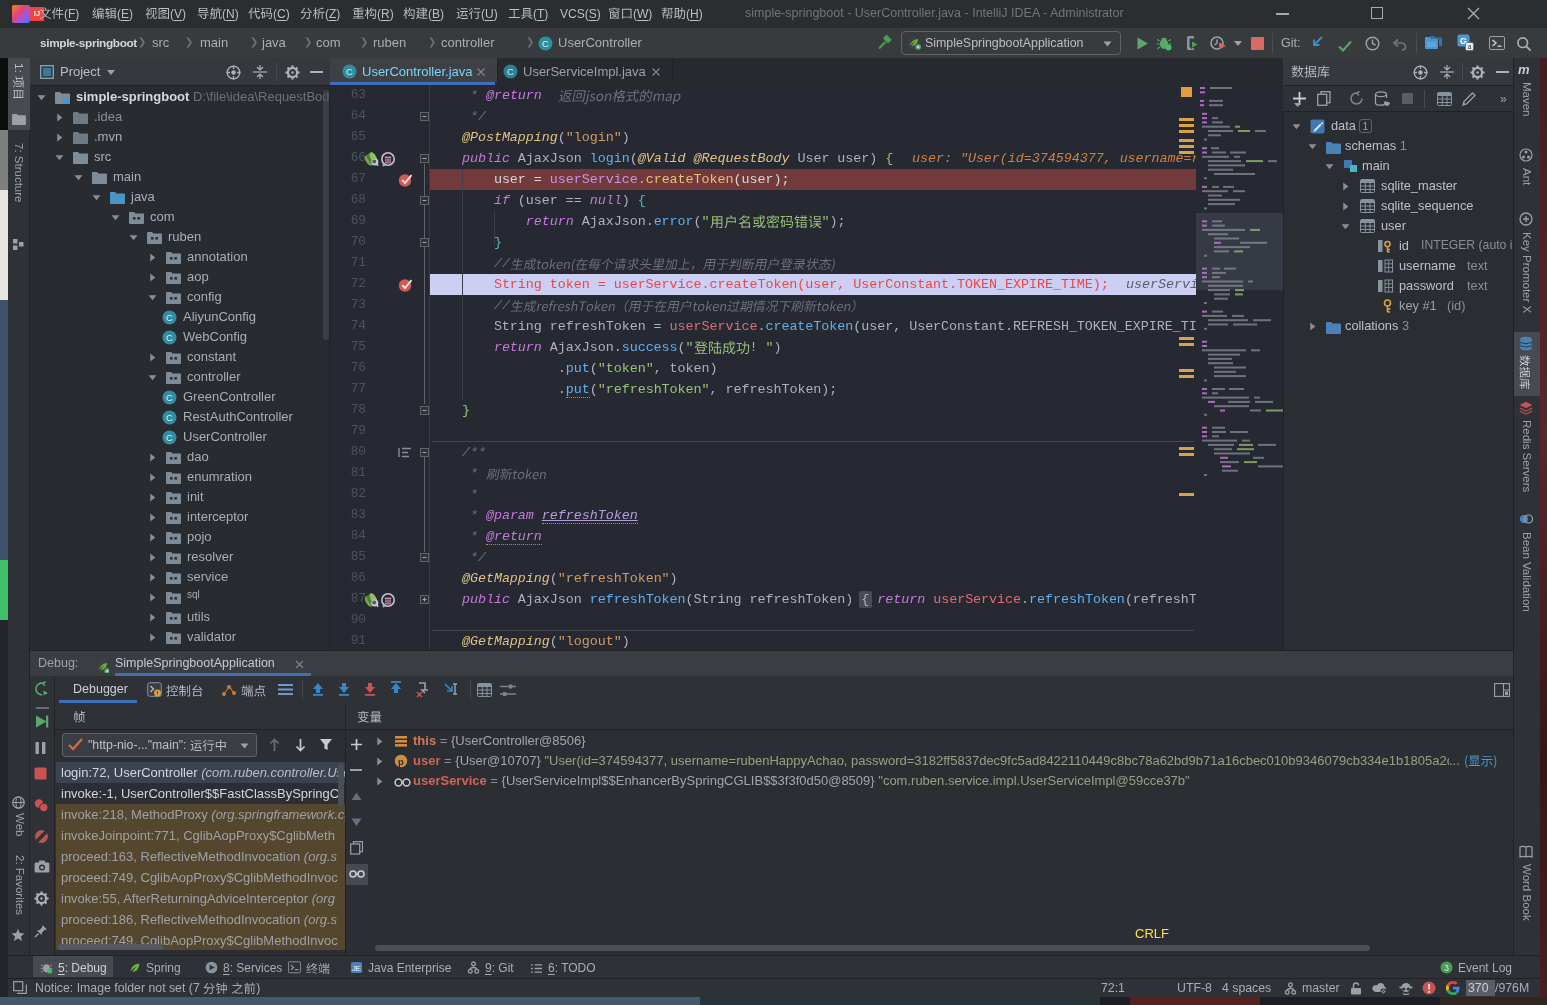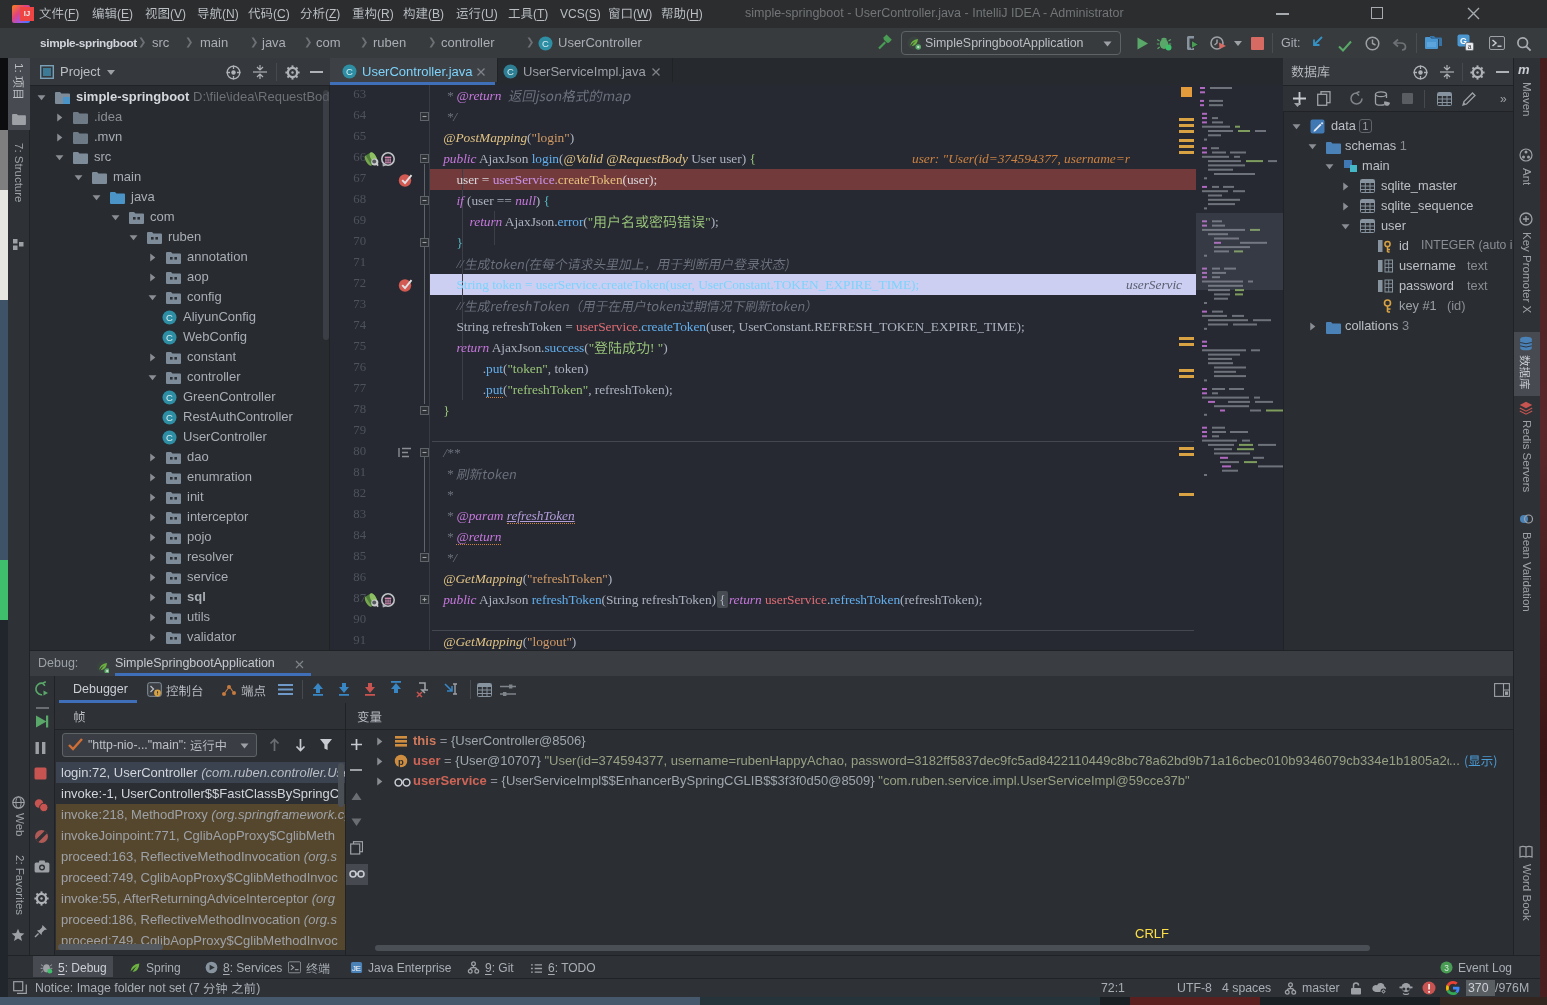--- a/index.html
+++ b/index.html
@@ -1,37 +1,37 @@
 <!DOCTYPE html>
 <html><head><meta charset="utf-8"><style>
 *{margin:0;padding:0;box-sizing:border-box}
 html,body{width:1547px;height:1005px;overflow:hidden;background:#26292e}
 body{font-family:"Liberation Sans",sans-serif;position:relative}
 .ab{position:absolute}
-.mono{font-family:Liberation Serif, serif;font-size:13.4px;letter-spacing:-0.05px}
+.mono{font-family:Liberation Mono, monospace;font-size:13.4px;letter-spacing:-0.05px}
 .cj{display:inline-block;vertical-align:top}
 .row{position:absolute;white-space:pre}
 u{text-decoration:underline;text-underline-offset:2px}
 .vert{transform-origin:0 0;transform:rotate(90deg)}
 </style></head><body>
 <div class="ab" style="left:0;top:58px;width:8px;height:72px;background:#0c0d0e"></div>
 <div class="ab" style="left:0;top:130px;width:8px;height:60px;background:#7f7f7f"></div>
 <div class="ab" style="left:0;top:190px;width:8px;height:110px;background:#e8e6e3"></div>
 <div class="ab" style="left:0;top:300px;width:8px;height:260px;background:#3e5368"></div>
 <div class="ab" style="left:0;top:560px;width:8px;height:60px;background:#3fbf6b"></div>
 <div class="ab" style="left:0;top:620px;width:8px;height:377px;background:#20262b"></div>
 <div class="ab" style="left:1540px;top:58px;width:7px;height:939px;background:linear-gradient(180deg,#451d1d,#58272a 40%,#3a1515 75%,#4a1f1f)"></div>
 <div class="ab" style="left:0;top:997px;width:1547px;height:8px;background:#1a1f24"></div>
 <div class="ab" style="left:0;top:997px;width:700px;height:8px;background:#46586b"></div>
 <div class="ab" style="left:700px;top:997px;width:400px;height:8px;background:#25343b"></div>
 <div class="ab" style="left:1130px;top:997px;width:130px;height:8px;background:#5a2020"></div>
 <div class="ab" style="left:1440px;top:997px;width:107px;height:8px;background:#33251f"></div>
 <div class="ab" style="left:0;top:0;width:1547px;height:28px;background:#2b2d2f"></div>
 <div class="ab" style="left:12px;top:5px;width:18px;height:18px;background:linear-gradient(135deg,#fc801d,#e0447c 40%,#9e57e8 70%,#2a7fff);border-radius:2px"></div>
-<div class="ab" style="left:20px;top:7px;width:14px;height:14px;background:#ef4444;color:#f0f2f5;font-size:7.5px;font-weight:bold;text-align:center;line-height:14px">IJ</div>
+<div class="ab" style="left:30px;top:7px;width:14px;height:14px;background:#ef4444;color:#f0f2f5;font-size:7.5px;font-weight:bold;text-align:center;line-height:14px">IJ</div>
 <div class="ab" style="left:39px;top:5px;height:18px;color:#bbbfc4;font-size:12px;line-height:18px"><svg class="cj " width="25" height="18" viewBox="0 0 25 18" fill="#bbbfc4">
       <path transform="translate(0.0,13)" d="M9.1 -7.9 10 -7.6Q9.2 -5.3 8 -3.7Q6.8 -2 5 -0.9Q3.3 0.2 1 1Q1 0.9 0.9 0.7Q0.8 0.5 0.7 0.4Q0.6 0.2 0.5 0.1Q2.7 -0.6 4.4 -1.6Q6 -2.7 7.2 -4.2Q8.3 -5.7 9.1 -7.9ZM3.4 -7.8Q4.1 -5.9 5.3 -4.3Q6.5 -2.7 8.2 -1.6Q9.9 -0.5 12.1 0.1Q12 0.2 11.9 0.3Q11.7 0.5 11.6 0.6Q11.5 0.8 11.4 0.9Q9.2 0.3 7.5 -0.9Q5.8 -2.1 4.5 -3.8Q3.3 -5.4 2.5 -7.5ZM0.6 -8.3H11.9V-7.4H0.6ZM5.3 -10.3 6.3 -10.6Q6.6 -10.1 6.8 -9.6Q7.1 -9.1 7.2 -8.7L6.2 -8.3Q6.1 -8.7 5.8 -9.3Q5.6 -9.8 5.3 -10.3Z"></path>
       <path transform="translate(12.5,13)" d="M7.6 -10.4H8.5V1H7.6ZM5.4 -9.9 6.3 -9.7Q6.1 -8.8 5.9 -8Q5.6 -7.1 5.3 -6.4Q5 -5.7 4.7 -5.1Q4.6 -5.2 4.4 -5.3Q4.3 -5.4 4.1 -5.5Q4 -5.5 3.9 -5.6Q4.2 -6.1 4.5 -6.8Q4.8 -7.5 5 -8.3Q5.3 -9.1 5.4 -9.9ZM5.5 -7.9H11.4V-7H5.3ZM4 -4.3H11.9V-3.3H4ZM3.4 -10.5 4.2 -10.2Q3.8 -9.1 3.3 -8.1Q2.8 -7.1 2.2 -6.2Q1.6 -5.2 0.9 -4.5Q0.9 -4.7 0.8 -4.8Q0.7 -5 0.6 -5.2Q0.5 -5.4 0.4 -5.5Q1 -6.1 1.5 -6.9Q2.1 -7.7 2.5 -8.6Q3 -9.5 3.4 -10.5ZM2.1 -7.2 3 -8.1 3 -8.1V1H2.1Z"></path>
     </svg>(<u>F</u>)</div>
 <div class="ab" style="left:92px;top:5px;height:18px;color:#bbbfc4;font-size:12px;line-height:18px"><svg class="cj " width="25" height="18" viewBox="0 0 25 18" fill="#bbbfc4">
       <path transform="translate(0.0,13)" d="M0.9 -2.3Q0.8 -2.4 0.8 -2.5Q0.7 -2.7 0.7 -2.8Q0.6 -3 0.6 -3.1Q0.8 -3.2 1 -3.4Q1.2 -3.6 1.5 -4Q1.6 -4.1 1.9 -4.5Q2.1 -4.9 2.5 -5.5Q2.8 -6 3.2 -6.6Q3.5 -7.3 3.8 -7.9L4.5 -7.5Q4.1 -6.6 3.6 -5.8Q3.1 -4.9 2.6 -4.2Q2 -3.4 1.5 -2.8V-2.7Q1.5 -2.7 1.4 -2.7Q1.3 -2.7 1.2 -2.6Q1 -2.5 0.9 -2.4Q0.9 -2.4 0.9 -2.3ZM0.9 -2.3 0.8 -3 1.2 -3.3 4.2 -4Q4.2 -3.8 4.2 -3.6Q4.2 -3.3 4.2 -3.2Q3.2 -3 2.6 -2.8Q1.9 -2.6 1.6 -2.5Q1.3 -2.5 1.1 -2.4Q0.9 -2.3 0.9 -2.3ZM0.8 -5.3Q0.7 -5.4 0.7 -5.5Q0.6 -5.7 0.6 -5.9Q0.5 -6 0.5 -6.1Q0.6 -6.2 0.8 -6.4Q1 -6.6 1.1 -6.9Q1.2 -7.1 1.4 -7.4Q1.6 -7.8 1.8 -8.3Q2.1 -8.8 2.3 -9.4Q2.5 -9.9 2.7 -10.5L3.6 -10.2Q3.3 -9.4 2.9 -8.6Q2.6 -7.8 2.1 -7.1Q1.7 -6.4 1.3 -5.8V-5.8Q1.3 -5.8 1.2 -5.7Q1.2 -5.7 1 -5.6Q0.9 -5.5 0.8 -5.4Q0.8 -5.4 0.8 -5.3ZM0.8 -5.3 0.7 -6 1.2 -6.3 3.4 -6.5Q3.3 -6.3 3.3 -6.1Q3.3 -5.9 3.3 -5.7Q2.5 -5.6 2.1 -5.6Q1.6 -5.5 1.4 -5.4Q1.1 -5.4 1 -5.4Q0.8 -5.3 0.8 -5.3ZM0.5 -0.7Q1.2 -0.9 2.2 -1.3Q3.1 -1.7 4.2 -2L4.3 -1.3Q3.4 -0.9 2.4 -0.5Q1.5 -0.1 0.7 0.2ZM7.8 -4.7H8.4V0.6H7.8ZM9.3 -4.7H10V0.6H9.3ZM10.9 -5.2H11.6V0.1Q11.6 0.4 11.6 0.5Q11.5 0.7 11.4 0.8Q11.2 0.9 11 0.9Q10.7 0.9 10.4 0.9Q10.4 0.8 10.3 0.6Q10.2 0.4 10.2 0.2Q10.4 0.2 10.5 0.2Q10.7 0.2 10.8 0.2Q10.9 0.2 10.9 0.1ZM5.2 -9.2H6V-6.4Q6 -5.7 6 -4.8Q5.9 -3.8 5.8 -2.9Q5.7 -1.9 5.4 -0.9Q5.1 0 4.7 0.8Q4.6 0.7 4.4 0.6Q4.3 0.5 4.2 0.4Q4 0.3 3.9 0.3Q4.4 -0.5 4.6 -1.4Q4.9 -2.2 5 -3.1Q5.1 -4 5.1 -4.9Q5.2 -5.7 5.2 -6.4ZM5.6 -9.2H11.5V-6.2H5.6V-7H10.6V-8.3H5.6ZM6 -5.2H11.3V-4.4H6.8V0.9H6ZM6.4 -2.5H11.2V-1.8H6.4ZM7.6 -10.3 8.4 -10.6Q8.7 -10.2 8.9 -9.8Q9.1 -9.4 9.2 -9L8.2 -8.7Q8.2 -9.1 8 -9.5Q7.8 -10 7.6 -10.3Z"></path>
       <path transform="translate(12.5,13)" d="M0.6 -9H5.2V-8.1H0.6ZM3.1 -7.1H3.9V1H3.1ZM0.5 -2.1Q1.1 -2.2 1.9 -2.3Q2.7 -2.5 3.5 -2.6Q4.4 -2.8 5.3 -2.9L5.3 -2.1Q4.1 -1.9 2.9 -1.6Q1.7 -1.4 0.7 -1.2ZM1 -4.2Q1 -4.2 0.9 -4.4Q0.9 -4.5 0.8 -4.7Q0.8 -4.9 0.7 -5Q0.9 -5 1 -5.3Q1.2 -5.6 1.3 -6Q1.4 -6.2 1.5 -6.7Q1.7 -7.1 1.9 -7.7Q2 -8.4 2.2 -9.1Q2.4 -9.8 2.5 -10.5L3.4 -10.3Q3.2 -9.3 2.9 -8.3Q2.6 -7.3 2.3 -6.4Q2 -5.4 1.6 -4.7V-4.7Q1.6 -4.7 1.5 -4.6Q1.5 -4.5 1.3 -4.5Q1.2 -4.4 1.1 -4.3Q1 -4.2 1 -4.2ZM1 -4.2V-4.9L1.5 -5.2H5.1V-4.3H1.9Q1.6 -4.3 1.3 -4.3Q1.1 -4.2 1 -4.2ZM10.2 -6.5H11.1V1H10.2ZM6.9 -9.4V-8.1H10.2V-9.4ZM6 -10.1H11.2V-7.4H6ZM5.3 -6.7H11.9V-5.9H5.3ZM6.5 -4.8H10.4V-4.1H6.5ZM6.5 -3H10.5V-2.3H6.5ZM6.1 -6.5H7V-0.8L6.1 -0.7ZM5 -1Q5.9 -1 7 -1.1Q8.1 -1.2 9.4 -1.2Q10.7 -1.3 12 -1.4L12 -0.7Q10.8 -0.6 9.5 -0.5Q8.3 -0.4 7.2 -0.3Q6 -0.2 5.2 -0.1Z"></path>
     </svg>(<u>E</u>)</div>
 <div class="ab" style="left:145px;top:5px;height:18px;color:#bbbfc4;font-size:12px;line-height:18px"><svg class="cj " width="25" height="18" viewBox="0 0 25 18" fill="#bbbfc4">
       <path transform="translate(0.0,13)" d="M5.6 -9.9H11.3V-3.2H10.4V-9.1H6.5V-3.2H5.6ZM8.4 -3.5H9.3V-0.4Q9.3 -0.1 9.4 0Q9.5 0.1 9.7 0.1H10.7Q11 0.1 11.1 -0.1Q11.2 -0.2 11.2 -0.7Q11.2 -1.1 11.3 -2Q11.5 -1.9 11.7 -1.8Q11.9 -1.7 12.1 -1.7Q12 -0.7 11.9 -0.1Q11.8 0.4 11.5 0.6Q11.3 0.8 10.7 0.8H9.6Q8.9 0.8 8.7 0.6Q8.4 0.4 8.4 -0.2ZM8 -8.1H8.9V-5.7Q8.9 -4.9 8.7 -4Q8.6 -3.1 8.2 -2.2Q7.8 -1.3 7 -0.5Q6.2 0.4 5 1Q5 0.9 4.9 0.8Q4.8 0.7 4.6 0.5Q4.5 0.4 4.4 0.3Q5.6 -0.3 6.3 -1Q7 -1.8 7.4 -2.6Q7.7 -3.4 7.9 -4.1Q8 -4.9 8 -5.7ZM0.8 -8.3H4.4V-7.5H0.8ZM2.4 -4.7 3.3 -5.7V1H2.4ZM3.3 -5.5Q3.4 -5.4 3.7 -5.1Q3.9 -4.8 4.2 -4.5Q4.5 -4.2 4.7 -3.9Q5 -3.6 5.1 -3.5L4.5 -2.7Q4.4 -3 4.1 -3.3Q3.9 -3.6 3.6 -3.9Q3.4 -4.3 3.1 -4.6Q2.9 -4.9 2.7 -5.1ZM4.1 -8.3H4.3L4.5 -8.4L5 -8.1Q4.6 -6.9 3.9 -5.9Q3.3 -4.9 2.5 -4Q1.7 -3.1 0.9 -2.6Q0.9 -2.7 0.8 -2.9Q0.7 -3 0.7 -3.2Q0.6 -3.4 0.5 -3.5Q1.2 -4 1.9 -4.7Q2.6 -5.5 3.2 -6.4Q3.8 -7.2 4.1 -8.2ZM1.9 -10.1 2.6 -10.5Q3 -10.1 3.3 -9.7Q3.7 -9.2 3.9 -8.9L3.1 -8.4Q2.9 -8.8 2.6 -9.2Q2.3 -9.7 1.9 -10.1Z"></path>
@@ -431,21 +431,21 @@
         </svg></div>
       <div class="ab" style="left:187px;top:568.5px;font-size:13px;font-weight:normal;color:#a9aeb5;white-space:pre">service</div>
       <svg class="ab" style="left:148px;top:592.5px" width="9" height="9" viewBox="0 0 8 8">
         <path d="M2 0.5 L6.5 4 L2 7.5Z" fill="#8a8e94"></path>
       </svg>
       <div class="ab" style="left:166px;top:590px"><svg width="15" height="13" viewBox="0 0 15 13">
           <path d="M0 2 Q0 1 1 1 L5 1 L6.5 2.5 L14 2.5 Q15 2.5 15 3.5 L15 12 Q15 13 14 13 L1 13 Q0 13 0 12 Z" fill="#7e8c99"></path>
           <rect x="4" y="6" width="2.6" height="2.6" fill="#2b2f34"></rect>
           <rect x="8.4" y="6" width="2.6" height="2.6" fill="#2b2f34"></rect>
         </svg></div>
-      <div class="ab" style="left:187px;top:588.5px;font-size:13px;font-weight:bold;color:#a9aeb5;white-space:pre">sql</div>
+      <div class="ab" style="left:187px;top:588.5px;font-size:10px;font-weight:normal;color:#a9aeb5;white-space:pre">sql</div>
       <svg class="ab" style="left:148px;top:612.5px" width="9" height="9" viewBox="0 0 8 8">
         <path d="M2 0.5 L6.5 4 L2 7.5Z" fill="#8a8e94"></path>
       </svg>
       <div class="ab" style="left:166px;top:610px"><svg width="15" height="13" viewBox="0 0 15 13">
           <path d="M0 2 Q0 1 1 1 L5 1 L6.5 2.5 L14 2.5 Q15 2.5 15 3.5 L15 12 Q15 13 14 13 L1 13 Q0 13 0 12 Z" fill="#7e8c99"></path>
           <rect x="4" y="6" width="2.6" height="2.6" fill="#2b2f34"></rect>
           <rect x="8.4" y="6" width="2.6" height="2.6" fill="#2b2f34"></rect>
         </svg></div>
       <div class="ab" style="left:187px;top:608.5px;font-size:13px;font-weight:normal;color:#a9aeb5;white-space:pre">utils</div>
       <svg class="ab" style="left:148px;top:632.5px" width="9" height="9" viewBox="0 0 8 8">
@@ -655,21 +655,21 @@
         <path transform="translate(218.1,13) skewX(-11)" d="M10.7 -10.5H11.7V-0.2Q11.7 0.3 11.6 0.5Q11.4 0.7 11.1 0.9Q10.8 1 10.2 1Q9.7 1 8.8 1Q8.8 0.9 8.7 0.7Q8.7 0.6 8.6 0.4Q8.5 0.2 8.4 0.1Q9.1 0.1 9.7 0.1Q10.2 0.1 10.4 0.1Q10.6 0.1 10.7 0Q10.7 -0.1 10.7 -0.2ZM1.1 -6.9H7V-6H1.1ZM8.1 -9.2H9V-2.1H8.1ZM3.6 -10.7H4.6V-5.5Q4.6 -4.6 4.5 -3.7Q4.4 -2.8 4.1 -1.9Q3.8 -1 3.2 -0.3Q2.6 0.5 1.7 1.1Q1.6 1 1.5 0.9Q1.3 0.7 1.2 0.6Q1.1 0.5 0.9 0.4Q1.8 -0.1 2.4 -0.8Q2.9 -1.5 3.2 -2.3Q3.4 -3.1 3.5 -3.9Q3.6 -4.7 3.6 -5.5ZM0.6 -3.8H7.3V-2.9H0.6ZM6.4 -10.1 7.3 -9.8Q7.1 -9.4 6.9 -8.9Q6.6 -8.4 6.4 -7.9Q6.1 -7.4 5.9 -7.1Q5.8 -7.2 5.7 -7.2Q5.5 -7.3 5.4 -7.4Q5.2 -7.4 5.1 -7.5Q5.4 -8 5.8 -8.7Q6.1 -9.4 6.4 -10.1ZM0.9 -9.7 1.7 -10Q2 -9.6 2.2 -9.2Q2.5 -8.7 2.7 -8.3Q2.9 -7.9 3.1 -7.6L2.2 -7.2Q2.1 -7.5 1.9 -8Q1.7 -8.4 1.4 -8.8Q1.2 -9.3 0.9 -9.7Z"></path>
         <path transform="translate(230.9,13) skewX(-11)" d="M2.3 -6.9H6.8V-6.1H2.3ZM1.6 -1.1H6.5V-0.3H1.6ZM1.1 -10.3H1.9V-0.3H1.1ZM4.1 -10.7H4.9V-1.5H4.1ZM4.1 -6.5 4.7 -6.2Q4.5 -5.5 4.1 -4.8Q3.8 -4 3.3 -3.3Q2.9 -2.7 2.5 -2.3Q2.4 -2.4 2.3 -2.7Q2.1 -2.9 2 -3Q2.4 -3.4 2.8 -4Q3.3 -4.6 3.6 -5.2Q3.9 -5.8 4.1 -6.5ZM6 -9.9 6.7 -9.7Q6.5 -9.1 6.2 -8.5Q6 -7.8 5.7 -7.4L5.2 -7.6Q5.3 -7.9 5.4 -8.3Q5.6 -8.7 5.7 -9.1Q5.9 -9.6 6 -9.9ZM2.4 -9.7 3.1 -9.9Q3.3 -9.3 3.5 -8.7Q3.6 -8.1 3.7 -7.7L3 -7.4Q2.9 -7.9 2.8 -8.5Q2.6 -9.1 2.4 -9.7ZM4.9 -6Q5 -5.8 5.3 -5.5Q5.5 -5.3 5.8 -4.9Q6.1 -4.6 6.4 -4.3Q6.6 -4 6.7 -3.9L6.1 -3.2Q6 -3.4 5.8 -3.7Q5.6 -4.1 5.3 -4.4Q5.1 -4.8 4.8 -5.1Q4.6 -5.4 4.4 -5.6ZM7.6 -6.5H12.3V-5.6H7.6ZM10 -6H11V1H10ZM11.5 -10.8 12.2 -10.1Q11.6 -9.8 10.9 -9.5Q10.1 -9.3 9.2 -9.1Q8.4 -8.9 7.6 -8.7Q7.6 -8.9 7.5 -9.1Q7.4 -9.3 7.3 -9.5Q8 -9.6 8.8 -9.8Q9.6 -10 10.3 -10.3Q11 -10.5 11.5 -10.8ZM7.3 -9.5H8.2V-5.4Q8.2 -4.2 8.1 -3.1Q8 -2 7.8 -1Q7.5 0.1 7 1.1Q6.9 0.9 6.7 0.8Q6.5 0.6 6.3 0.5Q6.7 -0.4 6.9 -1.4Q7.2 -2.4 7.2 -3.4Q7.3 -4.4 7.3 -5.4Z"></path>
         <path transform="translate(243.7,13) skewX(-11)" d="M2.5 -9.9H10.8V-8.9H2.5ZM2.5 -6.9H10.8V-6H2.5ZM2.4 -3.8H10.8V-2.9H2.4ZM2 -9.9H2.9V-5.2Q2.9 -4.5 2.8 -3.6Q2.8 -2.8 2.6 -2Q2.4 -1.1 2.1 -0.3Q1.7 0.4 1.2 1.1Q1.1 1 0.9 0.9Q0.8 0.7 0.7 0.6Q0.5 0.5 0.4 0.5Q0.9 -0.1 1.3 -0.8Q1.6 -1.5 1.7 -2.3Q1.9 -3 1.9 -3.8Q2 -4.5 2 -5.2ZM10.4 -9.9H11.4V-0.3Q11.4 0.2 11.2 0.4Q11.1 0.7 10.8 0.8Q10.4 0.9 9.9 0.9Q9.3 1 8.4 0.9Q8.3 0.8 8.2 0.5Q8.2 0.2 8.1 0Q8.5 0 8.9 0Q9.3 0.1 9.6 0Q9.9 0 10.1 0Q10.3 0 10.3 -0Q10.4 -0.1 10.4 -0.3ZM6 -9.5H7V0.9H6Z"></path>
         <path transform="translate(256.5,13) skewX(-11)" d="M2.2 -8.8H3.2V-6Q3.2 -5.2 3.1 -4.3Q3 -3.4 2.8 -2.4Q2.6 -1.4 2.2 -0.6Q1.9 0.3 1.3 1.1Q1.2 1 1 0.9Q0.9 0.8 0.7 0.7Q0.6 0.6 0.4 0.5Q1 -0.2 1.4 -1Q1.7 -1.8 1.9 -2.7Q2.1 -3.6 2.1 -4.4Q2.2 -5.3 2.2 -6ZM5.6 -10.6 6.6 -10.8Q6.8 -10.4 7 -9.8Q7.2 -9.3 7.3 -8.9L6.4 -8.7Q6.3 -9 6.1 -9.6Q5.8 -10.1 5.6 -10.6ZM2.8 -8.8H10.8V-3.6H9.8V-7.9H2.8ZM2.8 -5.3H10.4V-4.4H2.8Z"></path>
         <path transform="translate(269.3,13) skewX(-11)" d="M4.1 -7.2H8.7V-6.4H4.1ZM0.8 -0.1H12V0.7H0.8ZM1.3 -10.3H5.4V-9.5H1.3ZM5.1 -10.3H5.3L5.4 -10.3L6.1 -10Q5.7 -9 5.2 -8.2Q4.6 -7.4 3.9 -6.8Q3.2 -6.1 2.5 -5.6Q1.7 -5 0.9 -4.7Q0.9 -4.8 0.8 -4.9Q0.7 -5 0.5 -5.2Q0.4 -5.3 0.3 -5.4Q1 -5.7 1.8 -6.2Q2.5 -6.7 3.1 -7.3Q3.8 -7.9 4.3 -8.6Q4.8 -9.3 5.1 -10.1ZM7.3 -10.7Q7.7 -9.6 8.5 -8.6Q9.3 -7.6 10.3 -6.8Q11.3 -6 12.5 -5.6Q12.3 -5.5 12.2 -5.4Q12.1 -5.2 12 -5.1Q11.9 -4.9 11.8 -4.8Q10.6 -5.3 9.6 -6.2Q8.6 -7 7.8 -8.1Q7 -9.2 6.4 -10.4ZM1.3 -8.4 1.8 -8.9Q2.2 -8.7 2.5 -8.5Q2.9 -8.3 3.2 -8Q3.5 -7.7 3.7 -7.5L3.1 -6.9Q2.9 -7.1 2.6 -7.4Q2.3 -7.7 2 -7.9Q1.6 -8.2 1.3 -8.4ZM9.8 -10.6 10.6 -10.1Q10.1 -9.7 9.5 -9.2Q8.8 -8.7 8.3 -8.4L7.7 -8.8Q8.1 -9.1 8.5 -9.4Q8.8 -9.7 9.2 -10Q9.6 -10.4 9.8 -10.6ZM11.3 -9.1 12 -8.6Q11.5 -8.2 10.8 -7.7Q10.2 -7.2 9.7 -6.8L9.1 -7.3Q9.4 -7.6 9.8 -7.9Q10.2 -8.2 10.6 -8.5Q11 -8.8 11.3 -9.1ZM3.6 -4.5V-2.9H9V-4.5ZM2.7 -5.3H10V-2.1H2.7ZM3.6 -1.7 4.4 -2Q4.7 -1.6 4.9 -1.2Q5.1 -0.7 5.2 -0.4L4.3 -0.1Q4.2 -0.4 4 -0.9Q3.8 -1.3 3.6 -1.7ZM8.3 -2 9.3 -1.8Q9 -1.2 8.7 -0.7Q8.4 -0.1 8.2 0.3L7.3 0Q7.5 -0.2 7.7 -0.6Q7.9 -1 8.1 -1.3Q8.2 -1.7 8.3 -2Z"></path>
         <path transform="translate(282.1,13) skewX(-11)" d="M0.9 -5.9H12V-5.1H0.9ZM5.9 -5.5H6.9V-0Q6.9 0.4 6.8 0.6Q6.6 0.8 6.3 0.9Q6 1 5.5 1Q5 1 4.3 1Q4.2 0.9 4.2 0.6Q4.1 0.4 4 0.2Q4.3 0.2 4.7 0.2Q5 0.2 5.3 0.2Q5.5 0.2 5.6 0.2Q5.8 0.2 5.8 0.2Q5.9 0.1 5.9 -0ZM6.8 -4.9Q7.2 -3.8 8 -2.9Q8.8 -2 9.9 -1.3Q10.9 -0.7 12.2 -0.3Q12.1 -0.2 12 -0.1Q11.9 0.1 11.7 0.2Q11.6 0.4 11.6 0.5Q10.3 0.1 9.2 -0.6Q8.1 -1.4 7.3 -2.4Q6.5 -3.4 6 -4.7ZM10.4 -4.7 11.2 -4.1Q10.8 -3.8 10.3 -3.4Q9.8 -3 9.3 -2.7Q8.8 -2.3 8.3 -2.1L7.7 -2.6Q8.1 -2.9 8.6 -3.2Q9.1 -3.6 9.6 -4Q10 -4.4 10.4 -4.7ZM1.7 -4.1 2.4 -4.6Q2.8 -4.4 3.2 -4.1Q3.7 -3.9 4.1 -3.6Q4.5 -3.3 4.7 -3L4 -2.4Q3.8 -2.6 3.4 -2.9Q3 -3.2 2.6 -3.5Q2.1 -3.8 1.7 -4.1ZM0.9 -0.7Q1.5 -0.9 2.4 -1.3Q3.3 -1.6 4.3 -2Q5.2 -2.4 6.2 -2.8L6.4 -2Q5.5 -1.6 4.6 -1.2Q3.8 -0.8 2.9 -0.5Q2.1 -0.1 1.4 0.2ZM2.1 -8H9.8V-7.1H2.1ZM9.5 -10H9.6L9.8 -10.1L10.5 -10Q10.5 -9.3 10.5 -8.5Q10.4 -7.7 10.4 -6.9Q10.3 -6.1 10.3 -5.4L9.3 -5.5Q9.3 -6 9.3 -6.6Q9.4 -7.2 9.4 -7.8Q9.4 -8.4 9.5 -9Q9.5 -9.5 9.5 -9.9ZM1.7 -10H9.8V-9.2H1.7Z"></path>
         <path transform="translate(294.9,13) skewX(-11)" d="M4.6 -7H12.2V-6H4.6ZM8.5 -6.6Q8.8 -5 9.3 -3.7Q9.8 -2.4 10.6 -1.4Q11.4 -0.4 12.5 0.2Q12.3 0.3 12.2 0.4Q12.1 0.6 11.9 0.7Q11.8 0.9 11.8 1Q10.7 0.3 9.9 -0.8Q9.1 -1.9 8.6 -3.3Q8 -4.7 7.7 -6.4ZM9.5 -9.9 10.2 -10.3Q10.5 -10 10.8 -9.6Q11.1 -9.2 11.4 -8.8Q11.6 -8.4 11.8 -8.1L11 -7.6Q10.9 -7.9 10.6 -8.3Q10.4 -8.7 10.1 -9.1Q9.8 -9.6 9.5 -9.9ZM7.5 -10.7H8.5V-7.7Q8.5 -6.7 8.4 -5.6Q8.3 -4.5 7.9 -3.3Q7.5 -2.2 6.8 -1.1Q6.1 0 5 1Q4.8 0.9 4.6 0.7Q4.4 0.5 4.2 0.4Q5.3 -0.6 6 -1.6Q6.7 -2.6 7 -3.7Q7.3 -4.8 7.4 -5.8Q7.5 -6.8 7.5 -7.7ZM3.2 -10.8H4.1V1H3.2ZM0.6 -8.6 1.4 -9.1Q1.7 -8.7 2 -8.3Q2.3 -7.9 2.6 -7.5Q2.9 -7.1 3 -6.8L2.2 -6.2Q2.1 -6.6 1.8 -7Q1.6 -7.4 1.2 -7.8Q0.9 -8.3 0.6 -8.6ZM0.4 -2.5Q1 -2.9 1.7 -3.6Q2.5 -4.3 3.3 -5L3.7 -4.3Q3 -3.6 2.3 -2.9Q1.6 -2.2 1 -1.7Z"></path>
         <path transform="translate(307.7,13) skewX(-11)" d="M0.7 -8.9H12.1V-8.1H0.7ZM6 -10.8H7Q6.9 -9.8 6.7 -8.9Q6.5 -8 6.1 -7.2Q5.8 -6.4 5.1 -5.7Q4.5 -5 3.5 -4.4Q2.5 -3.8 1.1 -3.4Q1 -3.6 0.9 -3.9Q0.7 -4.1 0.6 -4.3Q1.9 -4.6 2.9 -5.1Q3.8 -5.6 4.4 -6.2Q4.9 -6.9 5.2 -7.6Q5.6 -8.3 5.7 -9.2Q5.9 -10 6 -10.8ZM7.1 -8.9Q7.7 -7.1 9 -6Q10.3 -4.8 12.3 -4.4Q12.1 -4.3 12 -4.1Q11.9 -4 11.8 -3.8Q11.7 -3.6 11.6 -3.5Q10.3 -3.9 9.2 -4.6Q8.2 -5.3 7.4 -6.3Q6.7 -7.3 6.2 -8.6ZM4.9 -5.2 5.7 -5.7Q6.1 -5.5 6.5 -5.3Q6.9 -5 7.2 -4.7Q7.6 -4.5 7.8 -4.2L7 -3.7Q6.7 -3.9 6.4 -4.2Q6.1 -4.5 5.7 -4.7Q5.3 -5 4.9 -5.2ZM3.5 -3.1H4.4V-0.6Q4.4 -0.3 4.6 -0.2Q4.8 -0.1 5.4 -0.1Q5.5 -0.1 5.8 -0.1Q6.1 -0.1 6.4 -0.1Q6.8 -0.1 7.1 -0.1Q7.5 -0.1 7.8 -0.1Q8.1 -0.1 8.3 -0.1Q8.6 -0.1 8.8 -0.2Q8.9 -0.3 9 -0.7Q9.1 -1 9.1 -1.6Q9.2 -1.5 9.4 -1.5Q9.5 -1.4 9.7 -1.4Q9.9 -1.3 10 -1.3Q9.9 -0.5 9.8 -0Q9.6 0.4 9.3 0.6Q8.9 0.7 8.3 0.7Q8.2 0.7 7.9 0.7Q7.6 0.7 7.2 0.7Q6.8 0.7 6.4 0.7Q6 0.7 5.7 0.7Q5.4 0.7 5.3 0.7Q4.6 0.7 4.2 0.6Q3.8 0.5 3.6 0.2Q3.5 -0.1 3.5 -0.6ZM5.2 -3.4 6 -3.8Q6.4 -3.5 6.8 -3.1Q7.2 -2.7 7.5 -2.4Q7.9 -2 8.1 -1.7L7.3 -1.2Q7.1 -1.5 6.7 -1.9Q6.4 -2.3 6 -2.7Q5.6 -3.1 5.2 -3.4ZM9.6 -3 10.4 -3.3Q10.8 -2.8 11.1 -2.1Q11.4 -1.5 11.7 -0.9Q11.9 -0.3 12 0.1L11.1 0.4Q11 -0 10.8 -0.6Q10.5 -1.2 10.2 -1.8Q9.9 -2.5 9.6 -3ZM2 -3.1 2.8 -2.8Q2.7 -2.3 2.5 -1.7Q2.3 -1.1 2.1 -0.5Q1.8 0.1 1.6 0.5L0.7 0.1Q1 -0.3 1.2 -0.9Q1.5 -1.4 1.7 -2Q1.8 -2.6 2 -3.1Z"></path>
         <path transform="translate(320.5,13) skewX(-11)" d="M1.3 2.5 0.5 2.2Q1.4 0.8 1.8 -0.8Q2.2 -2.3 2.2 -4Q2.2 -5.6 1.8 -7.2Q1.4 -8.8 0.5 -10.1L1.3 -10.5Q2.2 -9 2.7 -7.4Q3.1 -5.9 3.1 -4Q3.1 -2.1 2.7 -0.5Q2.2 1.1 1.3 2.5Z"></path>
       </svg></span></div>
-<div class="row mono" style="left:430.0px;top:276.5px;color:#abb2bf;white-space:pre">        <span style="color:#7dd3fc;">String token = userService.createToken(user, UserConstant.TOKEN_EXPIRE_TIME);</span></div>
+<div class="row mono" style="left:430.0px;top:276.5px;color:#abb2bf;white-space:pre">        <span style="color:#ef4444;">String token = userService.createToken(user, UserConstant.TOKEN_EXPIRE_TIME);</span></div>
 <div class="row mono" style="left:1126px;top:276.5px;color:#5a5e6e;font-style:italic;white-space:pre">userServic</div>
 <div class="row mono" style="left:430.0px;top:297.5px;color:#abb2bf;white-space:pre">        <span style="color:#6b717d;font-style:italic;">//</span><span style="color:#6b717d;font-style:italic;"><svg class="cj " width="356" height="18" viewBox="0 0 356 18" fill="#6b717d">
         <path transform="translate(0.0,13) skewX(-11)" d="M2.7 -8.3H11.5V-7.3H2.7ZM2.1 -4.5H11.1V-3.6H2.1ZM0.7 -0.3H12.1V0.6H0.7ZM5.9 -10.8H6.9V0.1H5.9ZM3.1 -10.5 4 -10.3Q3.8 -9.3 3.4 -8.4Q3 -7.5 2.5 -6.6Q2.1 -5.8 1.5 -5.2Q1.5 -5.3 1.3 -5.4Q1.1 -5.5 1 -5.6Q0.8 -5.7 0.7 -5.8Q1.2 -6.4 1.7 -7.1Q2.1 -7.9 2.5 -8.8Q2.8 -9.6 3.1 -10.5Z"></path>
         <path transform="translate(12.8,13) skewX(-11)" d="M2.2 -6H5.4V-5.1H2.2ZM5 -6H5.9Q5.9 -6 5.9 -5.9Q5.9 -5.8 5.9 -5.7Q5.9 -5.6 5.9 -5.5Q5.9 -4.1 5.8 -3.2Q5.8 -2.3 5.7 -1.9Q5.7 -1.4 5.5 -1.2Q5.4 -1 5.2 -1Q5 -0.9 4.7 -0.9Q4.5 -0.8 4.1 -0.8Q3.7 -0.8 3.2 -0.9Q3.2 -1.1 3.1 -1.3Q3 -1.6 2.9 -1.8Q3.4 -1.7 3.8 -1.7Q4.1 -1.7 4.3 -1.7Q4.4 -1.7 4.5 -1.7Q4.6 -1.8 4.7 -1.8Q4.8 -2 4.8 -2.4Q4.9 -2.8 4.9 -3.6Q5 -4.4 5 -5.8ZM8.6 -10.1 9.2 -10.7Q9.6 -10.5 10 -10.2Q10.5 -10 10.8 -9.7Q11.2 -9.5 11.5 -9.2L10.9 -8.6Q10.6 -8.8 10.3 -9.1Q9.9 -9.4 9.4 -9.6Q9 -9.9 8.6 -10.1ZM10.4 -6.6 11.4 -6.4Q10.6 -3.9 9.2 -2Q7.7 -0.2 5.8 1Q5.7 0.9 5.6 0.7Q5.4 0.6 5.3 0.4Q5.2 0.3 5.1 0.2Q7 -0.9 8.4 -2.6Q9.7 -4.3 10.4 -6.6ZM2.3 -8.6H12.2V-7.6H2.3ZM1.6 -8.6H2.6V-5Q2.6 -4.3 2.6 -3.5Q2.5 -2.7 2.4 -1.9Q2.3 -1.1 2 -0.3Q1.7 0.5 1.3 1.1Q1.2 1 1 0.9Q0.9 0.8 0.7 0.6Q0.6 0.5 0.5 0.5Q1 -0.3 1.2 -1.3Q1.5 -2.2 1.6 -3.2Q1.6 -4.1 1.6 -5ZM7 -10.7H8Q7.9 -9 8.1 -7.4Q8.2 -5.8 8.5 -4.4Q8.7 -3.1 9.1 -2.1Q9.5 -1.1 9.9 -0.6Q10.4 -0.1 10.8 -0.1Q11.1 -0.1 11.3 -0.6Q11.4 -1.1 11.4 -2.4Q11.6 -2.3 11.8 -2.1Q12.1 -2 12.3 -1.9Q12.2 -0.8 12 -0.2Q11.9 0.4 11.6 0.7Q11.3 0.9 10.8 0.9Q10.1 0.9 9.6 0.5Q9 0.1 8.6 -0.7Q8.2 -1.5 7.9 -2.6Q7.6 -3.7 7.4 -5Q7.2 -6.3 7.1 -7.8Q7 -9.2 7 -10.7Z"></path>
         <path transform="translate(25.6,13) skewX(-11)" d="M1.2 0V-7H2.1L2.3 -5.7H2.3Q2.6 -6.3 3.2 -6.7Q3.7 -7.1 4.2 -7.1Q4.5 -7.1 4.7 -7.1Q4.8 -7.1 5 -7L4.8 -6Q4.6 -6 4.5 -6Q4.3 -6.1 4.1 -6.1Q3.7 -6.1 3.2 -5.7Q2.7 -5.4 2.4 -4.5V0Z"></path>
         <path transform="translate(30.6,13) skewX(-11)" d="M4 0.2Q3.1 0.2 2.3 -0.3Q1.5 -0.7 1.1 -1.5Q0.7 -2.3 0.7 -3.5Q0.7 -4.3 0.9 -5Q1.2 -5.7 1.6 -6.2Q2.1 -6.6 2.6 -6.9Q3.2 -7.1 3.8 -7.1Q4.7 -7.1 5.3 -6.7Q5.9 -6.3 6.2 -5.6Q6.6 -4.9 6.6 -3.9Q6.6 -3.7 6.5 -3.5Q6.5 -3.3 6.5 -3.2H1.8Q1.9 -2.5 2.2 -1.9Q2.5 -1.4 3 -1.1Q3.5 -0.8 4.1 -0.8Q4.6 -0.8 5 -0.9Q5.5 -1.1 5.9 -1.3L6.3 -0.5Q5.8 -0.2 5.3 -0Q4.7 0.2 4 0.2ZM1.8 -4H5.5Q5.5 -5.1 5.1 -5.6Q4.6 -6.2 3.8 -6.2Q3.3 -6.2 2.9 -5.9Q2.5 -5.7 2.2 -5.2Q1.9 -4.7 1.8 -4Z"></path>
         <path transform="translate(37.7,13) skewX(-11)" d="M1.4 0V-8.1Q1.4 -8.8 1.6 -9.3Q1.8 -9.8 2.3 -10.1Q2.7 -10.4 3.4 -10.4Q3.7 -10.4 4 -10.3Q4.3 -10.2 4.6 -10.1L4.3 -9.2Q3.9 -9.4 3.5 -9.4Q3 -9.4 2.8 -9.1Q2.5 -8.7 2.5 -8.1V0ZM0.4 -6V-6.9L1.4 -7H4V-6Z"></path>
         <path transform="translate(41.8,13) skewX(-11)" d="M1.2 0V-7H2.1L2.3 -5.7H2.3Q2.6 -6.3 3.2 -6.7Q3.7 -7.1 4.2 -7.1Q4.5 -7.1 4.7 -7.1Q4.8 -7.1 5 -7L4.8 -6Q4.6 -6 4.5 -6Q4.3 -6.1 4.1 -6.1Q3.7 -6.1 3.2 -5.7Q2.7 -5.4 2.4 -4.5V0Z"></path>
         <path transform="translate(46.8,13) skewX(-11)" d="M4 0.2Q3.1 0.2 2.3 -0.3Q1.5 -0.7 1.1 -1.5Q0.7 -2.3 0.7 -3.5Q0.7 -4.3 0.9 -5Q1.2 -5.7 1.6 -6.2Q2.1 -6.6 2.6 -6.9Q3.2 -7.1 3.8 -7.1Q4.7 -7.1 5.3 -6.7Q5.9 -6.3 6.2 -5.6Q6.6 -4.9 6.6 -3.9Q6.6 -3.7 6.5 -3.5Q6.5 -3.3 6.5 -3.2H1.8Q1.9 -2.5 2.2 -1.9Q2.5 -1.4 3 -1.1Q3.5 -0.8 4.1 -0.8Q4.6 -0.8 5 -0.9Q5.5 -1.1 5.9 -1.3L6.3 -0.5Q5.8 -0.2 5.3 -0Q4.7 0.2 4 0.2ZM1.8 -4H5.5Q5.5 -5.1 5.1 -5.6Q4.6 -6.2 3.8 -6.2Q3.3 -6.2 2.9 -5.9Q2.5 -5.7 2.2 -5.2Q1.9 -4.7 1.8 -4Z"></path>
         <path transform="translate(53.9,13) skewX(-11)" d="M3 0.2Q2.3 0.2 1.6 -0.1Q0.9 -0.4 0.4 -0.8L1 -1.6Q1.4 -1.2 1.9 -1Q2.4 -0.7 3 -0.7Q3.7 -0.7 4.1 -1.1Q4.4 -1.4 4.4 -1.8Q4.4 -2.2 4.2 -2.4Q3.9 -2.7 3.6 -2.8Q3.2 -3 2.8 -3.1Q2.3 -3.3 1.9 -3.6Q1.4 -3.8 1.1 -4.2Q0.8 -4.6 0.8 -5.2Q0.8 -5.7 1.1 -6.2Q1.4 -6.6 1.9 -6.9Q2.4 -7.1 3.2 -7.1Q3.8 -7.1 4.4 -6.9Q4.9 -6.7 5.3 -6.3L4.8 -5.6Q4.4 -5.9 4 -6Q3.7 -6.2 3.2 -6.2Q2.5 -6.2 2.2 -5.9Q1.9 -5.6 1.9 -5.2Q1.9 -4.9 2.1 -4.7Q2.3 -4.5 2.7 -4.3Q3 -4.2 3.4 -4Q3.8 -3.9 4.2 -3.7Q4.5 -3.5 4.8 -3.3Q5.1 -3.1 5.3 -2.7Q5.5 -2.4 5.5 -1.9Q5.5 -1.3 5.2 -0.9Q4.9 -0.4 4.4 -0.1Q3.8 0.2 3 0.2Z"></path>

